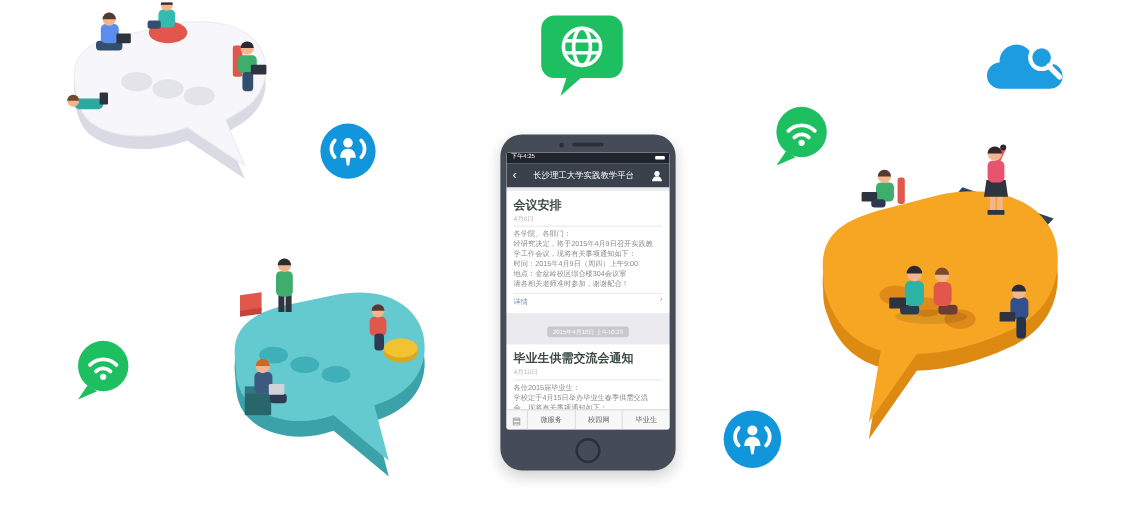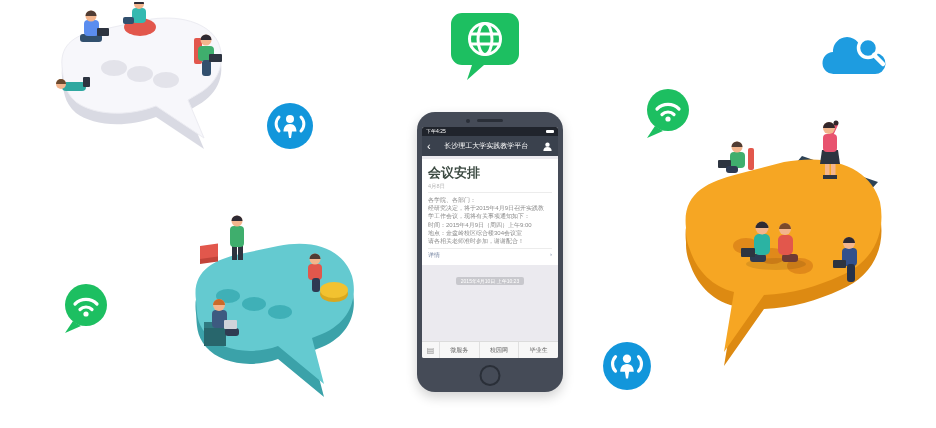--- a/index.html
+++ b/index.html
@@ -18,21 +18,21 @@
             overflow:hidden; display:flex; flex-direction:column; border-radius:2px; }
   .statusbar { height:9px; background:#20242c; color:#fff; font-size:5px; line-height:9px;
                display:flex; justify-content:space-between; align-items:center; padding:0 4px; flex:0 0 9px; }
   .batt { display:inline-block; width:8px; height:3.5px; background:#fff; border-radius:1px; }
   .navbar { height:20px; background:#3a414d; color:#fff; display:flex; align-items:center;
             padding:0 5px; gap:3px; flex:0 0 20px; }
   .back { font-size:11px; line-height:1; color:#fff; }
   .nav-title { flex:1; text-align:center; font-size:7px; white-space:nowrap; overflow:hidden; }
   .feed { flex:1 1 auto; overflow:hidden; }
   .card { background:#fff; padding:5px 6px; margin-top:3px; }
-  .c-title { font-size:13px; color:#3c4a42; font-weight:bold; }
+  .c-title { font-size:10px; color:#3c4a42; font-weight:bold; }
   .c-date { font-size:5.5px; color:#b5b5b5; margin:1px 0 3px; border-bottom:1px solid #ececec; padding-bottom:2px; }
   .c-line { font-size:6px; color:#8b8b8b; line-height:8.2px; }
   .c-more { margin-top:3px; border-top:1px solid #ececec; padding-top:2px; font-size:6px;
             color:#7b8aa5; display:flex; justify-content:space-between; }
   .stamp-row { text-align:center; margin:4px 0; }
   .stamp { display:inline-block; background:#c8c8cd; color:#fff; font-size:5px; padding:1px 5px; border-radius:2px; }
   .toolbar { height:17px; background:#f7f7f7; border-top:1px solid #dcdcdc; display:flex;
              align-items:stretch; flex:0 0 17px; }
   .kb { width:18px; display:flex; align-items:center; justify-content:center; font-size:8px;
         color:#8a8a8a; border-right:1px solid #e0e0e0; }
@@ -267,20 +267,29 @@
           <div class="c-line">地点：金盆岭校区综合楼304会议室</div>
           <div class="c-line">请各相关老师准时参加，谢谢配合！</div>
           <div class="c-more">
             <span>详情</span>
             <span>›</span>
           </div>
         </div>
         <div class="stamp-row">
           <span class="stamp">2015年4月10日 上午10:23</span>
         </div>
+        <div class="card">
+          <div class="c-title">毕业生供需交流会通知</div>
+          <div class="c-date">4月10日</div>
+          <div class="c-line">各位2015届毕业生：</div>
+          <div class="c-line">学校定于4月15日举办毕业生春季供需交流</div>
+          <div class="c-line">会，现将有关事项通知如下：</div>
+          <div class="c-line">时间：2015年4月15日（周三）9:00-16:00</div>
+
+        </div>
       </div>
       <div class="toolbar">
         <span class="kb">▤</span>
         <span class="tab">微服务</span>
         <span class="tab">校园网</span>
         <span class="tab">毕业生</span>
       </div>
     </div>
     <div class="home"></div>
   </div>

